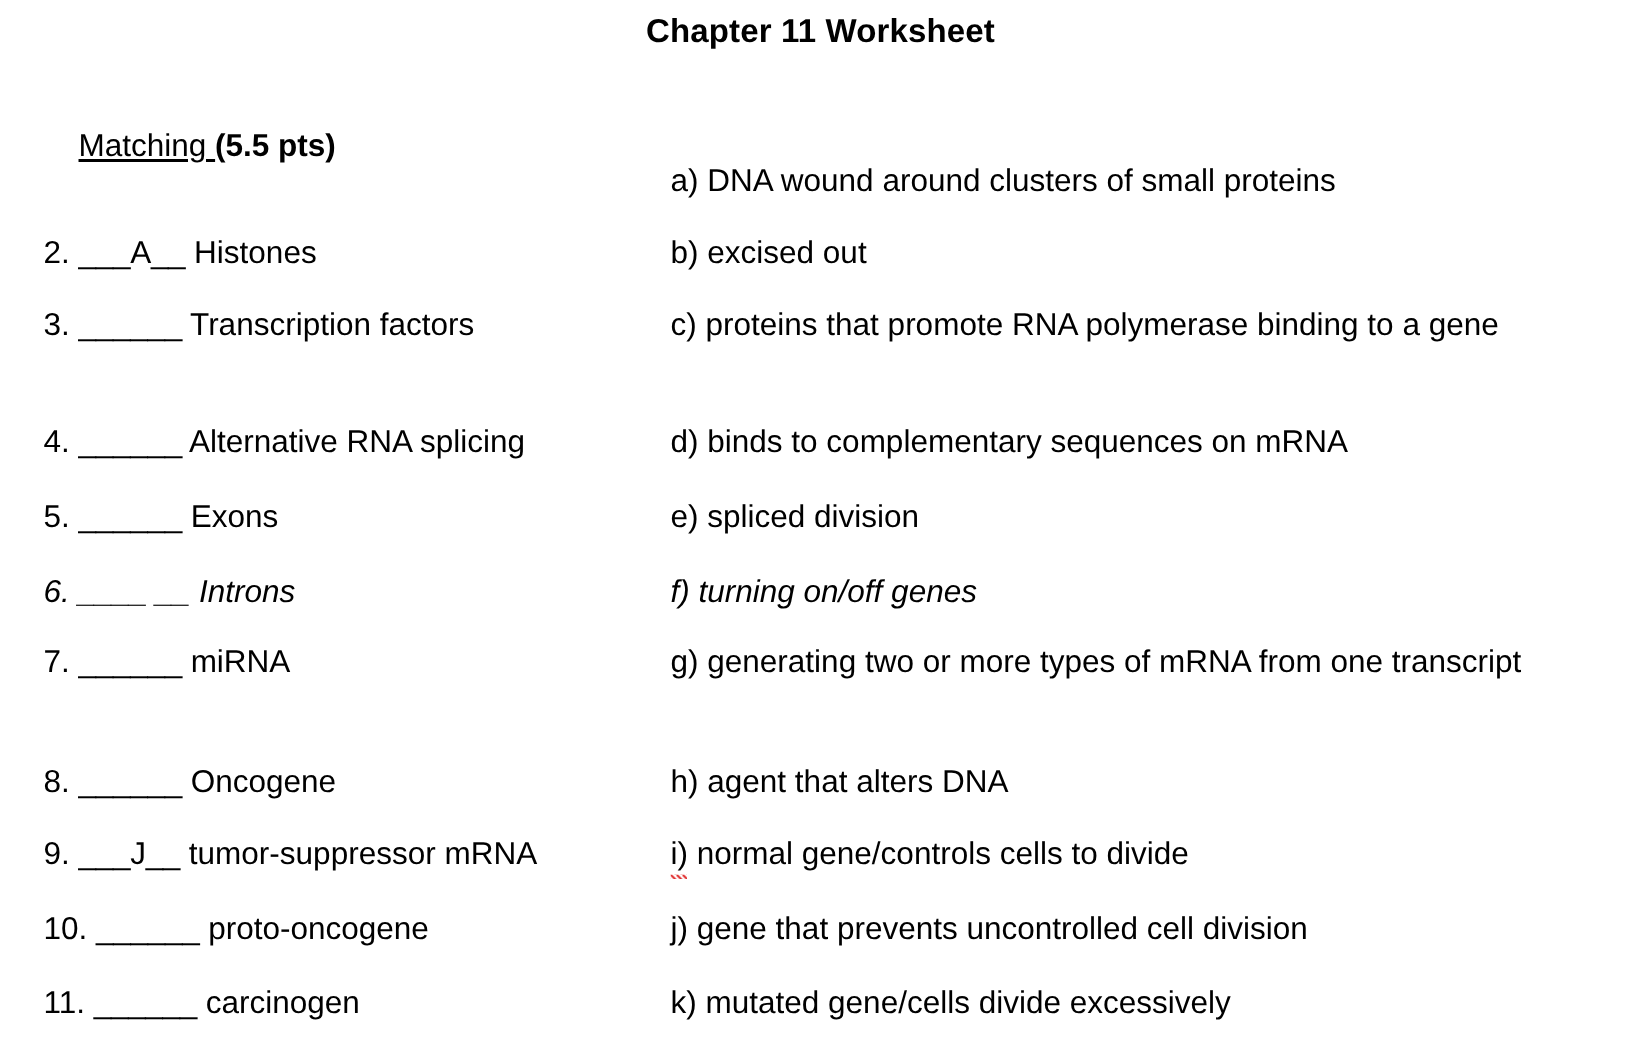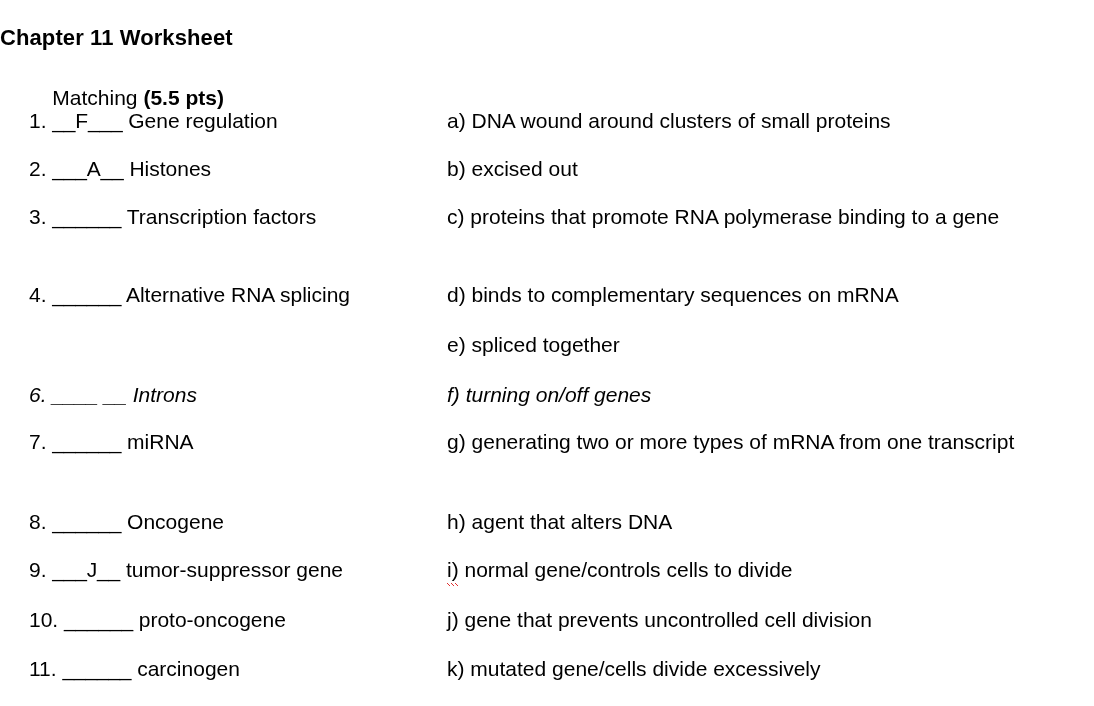--- a/index.html
+++ b/index.html
@@ -19,40 +19,41 @@
   .page {
     position: relative;
     width: 1094px;
     height: 706px;
     background: #ffffff;
   }
 
   
   .doc-title {
     position: absolute;
-    top: 24px;
+    top: 7px;
     left: 0;
     width: 1094px;
-    text-align: left;
+    text-align: center;
     font-size: 22px;
     font-weight: bold;
     letter-spacing: 0.1px;
     line-height: 28px;
   }
 
   
   .section-heading {
     position: absolute;
     top: 59px;
     left: 29px;
     font-size: 21px;
     line-height: 26px;
     white-space: pre;
   }
   .section-heading .heading-underlined {
+    text-decoration: underline;
     font-weight: normal;
   }
   .section-heading .heading-points {
     font-weight: bold;
   }
 
   
   .matching {
     position: absolute;
     top: 106px;
@@ -119,52 +120,52 @@
 <div class="page">
 
   <div class="doc-title">Chapter 11 Worksheet</div>
 
   <div class="section-heading">
     <span class="heading-underlined">Matching </span><span class="heading-points">(5.5 pts)</span>
   </div>
 
   <div class="matching" id="matching-list">
       <div class="match-row" style="position: absolute; top: 0px; left: 0px;">
-        <div class="term-cell"><span class="term-num">1. </span><span class="term-blank">__F___</span><span class="term-label"> Gene regulation</span></div>
         <div class="def-cell"><span>a)</span><span> DNA wound around clusters of small proteins</span></div>
       </div>
       <div class="match-row" style="position: absolute; top: 48px; left: 0px;">
         <div class="term-cell"><span class="term-num">2. </span><span class="term-blank">___A__</span><span class="term-label"> Histones</span></div>
         <div class="def-cell"><span>b)</span><span> excised out</span></div>
       </div>
       <div class="match-row" style="position: absolute; top: 96px; left: 0px;">
         <div class="term-cell"><span class="term-num">3. </span><span class="term-blank">______</span><span class="term-label"> Transcription factors</span></div>
         <div class="def-cell"><span>c)</span><span> proteins that promote RNA polymerase binding to a gene</span></div>
       </div>
       <div class="match-row" style="position: absolute; top: 174px; left: 0px; padding-left: 25px;">
         <div class="term-cell"><span class="term-num">4. </span><span class="term-blank">______</span><span class="term-label"> Alternative RNA splicing</span></div>
         <div class="def-cell"><span>d)</span><span> binds to complementary sequences on mRNA</span></div>
       </div>
       <div class="match-row" style="position: absolute; top: 224px; left: 0px;">
-        <div class="def-cell"><span>e)</span><span> spliced together</span></div>
+        <div class="term-cell"><span class="term-num">5. </span><span class="term-blank">______</span><span class="term-label"> Exons</span></div>
+        <div class="def-cell"><span>e)</span><span> spliced division</span></div>
       </div>
       <div class="match-row" style="position: absolute; top: 274px; left: 0px; font-style: italic;">
         <div class="term-cell"><span class="term-num">6. </span><span class="term-blank">____ __</span><span class="term-label"> Introns</span></div>
         <div class="def-cell"><span>f)</span><span> turning on/off genes</span></div>
       </div>
       <div class="match-row" style="position: absolute; top: 321px; left: 0px;">
         <div class="term-cell"><span class="term-num">7. </span><span class="term-blank">______</span><span class="term-label"> miRNA</span></div>
         <div class="def-cell"><span>g)</span><span> generating two or more types of mRNA from one transcript</span></div>
       </div>
       <div class="match-row" style="position: absolute; top: 401px; left: 0px; padding-left: 40px;">
         <div class="term-cell"><span class="term-num">8. </span><span class="term-blank">______</span><span class="term-label"> Oncogene</span></div>
         <div class="def-cell"><span>h)</span><span> agent that alters DNA</span></div>
       </div>
       <div class="match-row" style="position: absolute; top: 449px; left: 0px;">
-        <div class="term-cell"><span class="term-num">9. </span><span class="term-blank">___J__</span><span class="term-label"> tumor-suppressor gene</span></div>
+        <div class="term-cell"><span class="term-num">9. </span><span class="term-blank">___J__</span><span class="term-label"> tumor-suppressor mRNA</span></div>
         <div class="def-cell"><span class="spell-error">i)</span><span> normal gene/controls cells to divide</span></div>
       </div>
       <div class="match-row" style="position: absolute; top: 499px; left: 0px;">
         <div class="term-cell"><span class="term-num">10. </span><span class="term-blank">______</span><span class="term-label"> proto-oncogene</span></div>
         <div class="def-cell"><span>j)</span><span> gene that prevents uncontrolled cell division</span></div>
       </div>
       <div class="match-row" style="position: absolute; top: 548px; left: 0px;">
         <div class="term-cell"><span class="term-num">11. </span><span class="term-blank">______</span><span class="term-label"> carcinogen</span></div>
         <div class="def-cell"><span>k)</span><span> mutated gene/cells divide excessively</span></div>
       </div>

